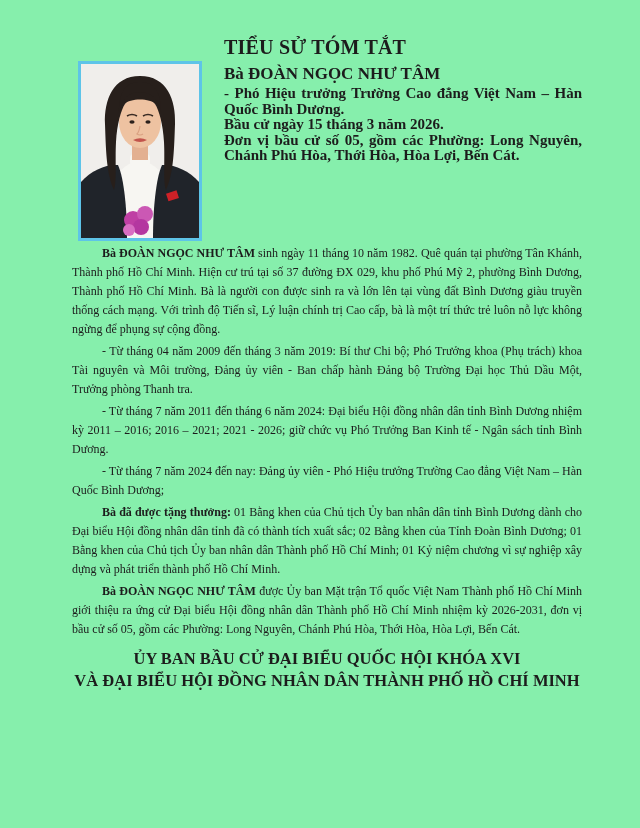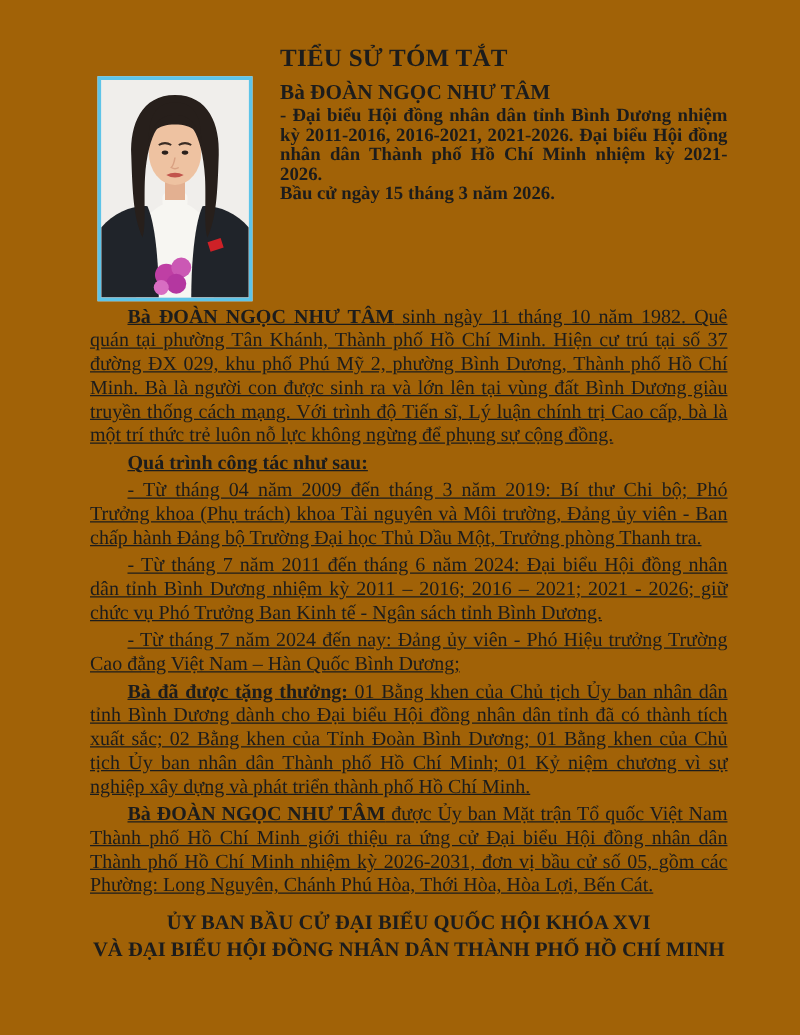--- a/index.html
+++ b/index.html
@@ -1,19 +1,19 @@
 <!DOCTYPE html>
 <html lang="vi"><head>
 <meta charset="utf-8">
 <style>
   html,body{margin:0;padding:0;background:#ffffff;}
   .page{
     position:relative;
     width:640px;height:828px;
-    background:#a16207;
+    background:#86efac;
     color:#1c1c1c;
     font-family:"Liberation Serif","DejaVu Serif",serif;
     overflow:hidden;
     box-sizing:border-box;
     padding:36px 58px 0 72px;
   }
   .top{display:flex;align-items:flex-start;}
   .photo-wrap{flex:0 0 auto;margin-top:25px;margin-left:6px;}
   .photo{
     width:118px;height:174px;
@@ -25,22 +25,22 @@
   .doc-title{
     font-size:20px;font-weight:bold;
     margin:0 0 5px 0;letter-spacing:.2px;
   }
   .cand-name{font-size:17px;font-weight:bold;margin:0 0 2px 0;}
   .sline{
     font-size:15px;font-weight:bold;line-height:15.6px;
     margin:0;text-align:justify;
   }
   .body-p{
-    font-size:16px;line-height:19px;
-    text-align:justify;margin:3px 0 0 0;text-decoration:underline;
+    font-size:12px;line-height:19px;
+    text-align:justify;margin:3px 0 0 0;
   }
   .indent{text-indent:30px;}
   .bold{font-weight:bold;}
   .footer{
     margin-top:9px;text-align:center;
     font-weight:bold;font-size:16.5px;line-height:22px;
   }
   .footer p{margin:0;font-family:Liberation Serif, serif;}
 </style>
 </head>
@@ -85,28 +85,28 @@
 
         <path d="M59 62 Q58 68 56 70 Q59 72 62 70" stroke="#d9a182" stroke-width="1.2" fill="none"></path>
 
         <path d="M52 76 Q59 72.5 66 76 Q59 80 52 76 Z" fill="#c2544c"></path>
       </svg>
     </div>
 
     <div class="right-col">
       <h1 class="doc-title">TIỂU SỬ TÓM TẮT</h1>
       <p class="cand-name">Bà ĐOÀN NGỌC NHƯ TÂM</p>
-      <p class="sline">- Đại biểu Hội đồng nhân dân tỉnh Bình Dương nhiệm kỳ 2011-2016, 2016-2021, 2021-2026. Đại biểu Hội đồng nhân dân Thành phố Hồ Chí Minh nhiệm kỳ 2021-2026.</p>
+      <p class="sline">- Phó Hiệu trưởng Trường Cao đẳng Việt Nam – Hàn Quốc Bình Dương.</p>
       <p class="sline">Bầu cử ngày 15 tháng 3 năm 2026.</p>
+      <p class="sline">Đơn vị bầu cử số 05, gồm các Phường: Long Nguyên, Chánh Phú Hòa, Thới Hòa, Hòa Lợi, Bến Cát.</p>
     </div>
   </div>
 
   <p class="body-p indent"><span class="bold">Bà ĐOÀN NGỌC NHƯ TÂM</span><span> sinh ngày 11 tháng 10 năm 1982. Quê quán tại phường Tân Khánh, Thành phố Hồ Chí Minh. Hiện cư trú tại số 37 đường ĐX 029, khu phố Phú Mỹ 2, phường Bình Dương, Thành phố Hồ Chí Minh. Bà là người con được sinh ra và lớn lên tại vùng đất Bình Dương giàu truyền thống cách mạng. Với trình độ Tiến sĩ, Lý luận chính trị Cao cấp, bà là một trí thức trẻ luôn nỗ lực không ngừng để phụng sự cộng đồng.</span></p>
 
-  <p class="body-p indent bold">Quá trình công tác như sau:</p>
 
   <p class="body-p indent">- Từ tháng 04 năm 2009 đến tháng 3 năm 2019: Bí thư Chi bộ; Phó Trưởng khoa (Phụ trách) khoa Tài nguyên và Môi trường, Đảng ủy viên - Ban chấp hành Đảng bộ Trường Đại học Thủ Dầu Một, Trưởng phòng Thanh tra.</p>
   <p class="body-p indent">- Từ tháng 7 năm 2011 đến tháng 6 năm 2024: Đại biểu Hội đồng nhân dân tỉnh Bình Dương nhiệm kỳ 2011 – 2016; 2016 – 2021; 2021 - 2026; giữ chức vụ Phó Trưởng Ban Kinh tế - Ngân sách tỉnh Bình Dương.</p>
   <p class="body-p indent">- Từ tháng 7 năm 2024 đến nay: Đảng ủy viên - Phó Hiệu trưởng Trường Cao đẳng Việt Nam – Hàn Quốc Bình Dương;</p>
 
   <p class="body-p indent"><span class="bold">Bà đã được tặng thưởng:</span><span> 01 Bằng khen của Chủ tịch Ủy ban nhân dân tỉnh Bình Dương dành cho Đại biểu Hội đồng nhân dân tỉnh đã có thành tích xuất sắc; 02 Bằng khen của Tỉnh Đoàn Bình Dương; 01 Bằng khen của Chủ tịch Ủy ban nhân dân Thành phố Hồ Chí Minh; 01 Kỷ niệm chương vì sự nghiệp xây dựng và phát triển thành phố Hồ Chí Minh.</span></p>
 
   <p class="body-p indent"><span class="bold">Bà ĐOÀN NGỌC NHƯ TÂM</span><span> được Ủy ban Mặt trận Tổ quốc Việt Nam Thành phố Hồ Chí Minh giới thiệu ra ứng cử Đại biểu Hội đồng nhân dân Thành phố Hồ Chí Minh nhiệm kỳ 2026-2031, đơn vị bầu cử số 05, gồm các Phường: Long Nguyên, Chánh Phú Hòa, Thới Hòa, Hòa Lợi, Bến Cát.</span></p>
 
   <div class="footer">

